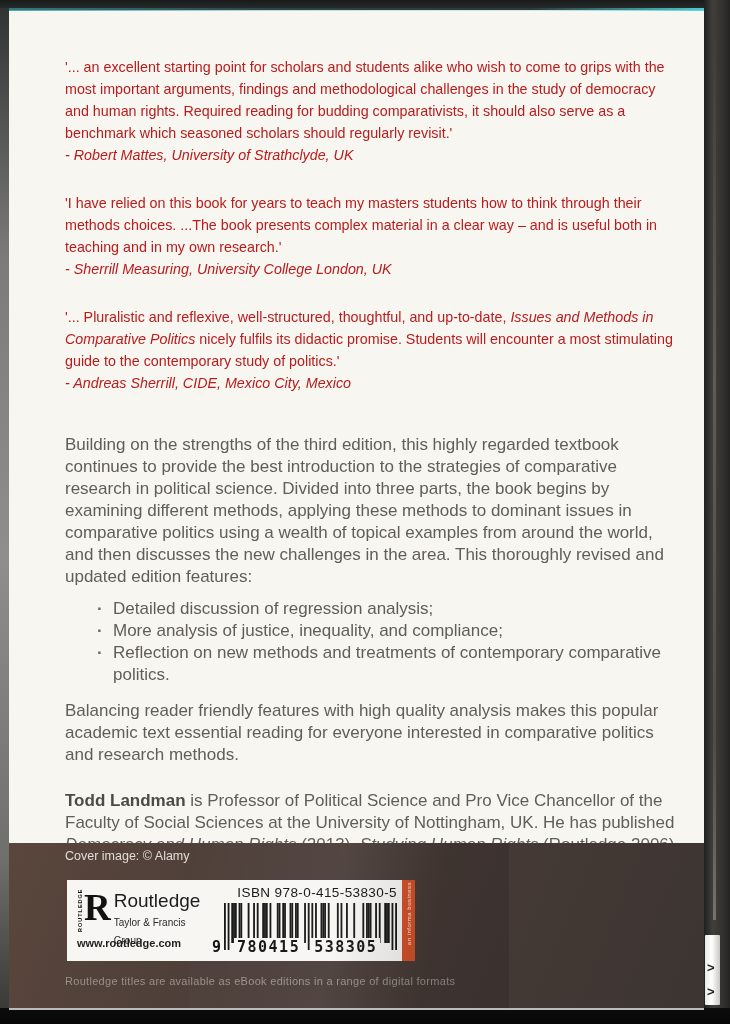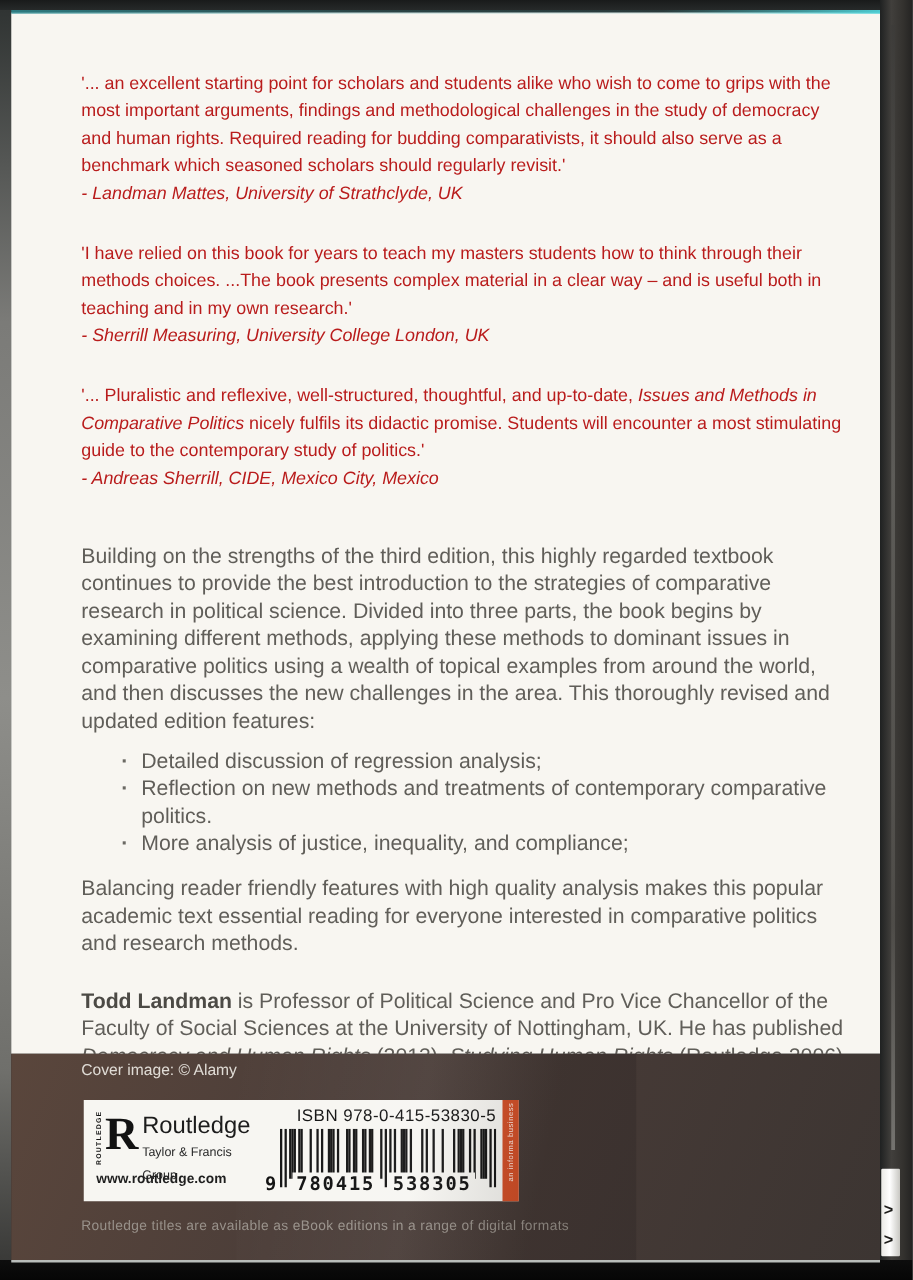--- a/index.html
+++ b/index.html
@@ -133,39 +133,39 @@
   <div class="bottom-band"></div>
 
   <div class="book">
     <div class="teal-edge"></div>
 
     <div class="cover-white">
       <div class="text-col">
 
         <p class="quote">
           <span>'... an excellent starting point for scholars and students alike who wish to come to grips with the most important arguments, findings and methodological challenges in the study of democracy and human rights. Required reading for budding comparativists, it should also serve as a benchmark which seasoned scholars should regularly revisit.'</span><br>
-          <span class="attr">- Landman Mattes, University of Strathclyde, UK</span>
+          <span class="attr">- Robert Mattes, University of Strathclyde, UK</span>
         </p>
 
         <p class="quote">
           <span>'I have relied on this book for years to teach my masters students how to think through their methods choices. ...The book presents complex material in a clear way – and is useful both in teaching and in my own research.'</span><br>
           <span class="attr">- Sherrill Measuring, University College London, UK</span>
         </p>
 
         <p class="quote">
           <span>'... Pluralistic and reflexive, well-structured, thoughtful, and up-to-date, <em>Issues and Methods in Comparative Politics</em> nicely fulfils its didactic promise. Students will encounter a most stimulating guide to the contemporary study of politics.'</span><br>
           <span class="attr">- Andreas Sherrill, CIDE, Mexico City, Mexico</span>
         </p>
 
         <p class="body-text desc">Building on the strengths of the third edition, this highly regarded textbook continues to provide the best introduction to the strategies of comparative research in political science. Divided into three parts, the book begins by examining different methods, applying these methods to dominant issues in comparative politics using a wealth of topical examples from around the world, and then discusses the new challenges in the area. This thoroughly revised and updated edition features:</p>
 
         <ul class="bullets body-text">
           <li>Detailed discussion of regression analysis;</li>
+          <li>More analysis of justice, inequality, and compliance;</li>
           <li>Reflection on new methods and treatments of contemporary comparative politics.</li>
-          <li>More analysis of justice, inequality, and compliance;</li>
         </ul>
 
         <p class="body-text closing">Balancing reader friendly features with high quality analysis makes this popular academic text essential reading for everyone interested in comparative politics and research methods.</p>
 
         <p class="body-text bio"><strong>Todd Landman</strong> is Professor of Political Science and Pro Vice Chancellor of the Faculty of Social Sciences at the University of Nottingham, UK. He has published <em>Democracy and Human Rights</em> (2013), <em>Studying Human Rights</em> (Routledge 2006), <em>Protecting Human Rights</em> (2005), co-authored <em>Measuring Human Rights</em> (Routledge 2009), and edited <em>Human Rights (Volumes I-IV)</em> (2009) and <em>Sage Handbook of Comparative Politics</em> (2009).</p>
 
         <p class="body-text bio"><strong>Edzia Carvalho</strong> is Lecturer in Politics in the School of Social Sciences at the University of Dundee, UK. She is co-author of <em>Measuring Human Rights</em> (Routledge 2009).</p>
 
         <p class="series">COMPARATIVE POLITICS AND POLITICAL THEORY</p>
       </div>

